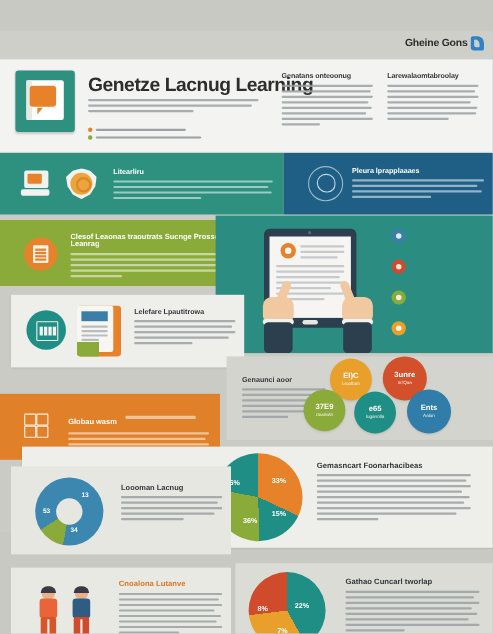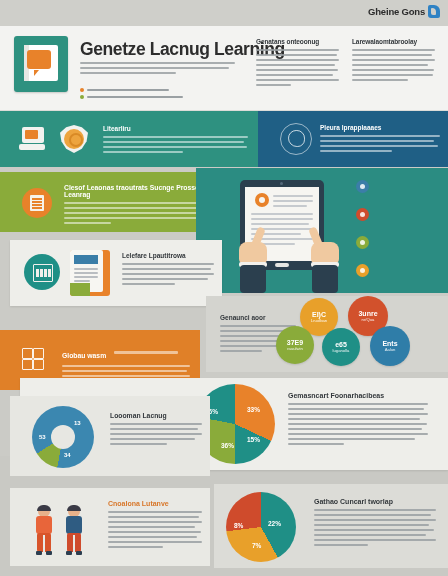--- a/index.html
+++ b/index.html
@@ -2,21 +2,21 @@
 <html><head>
 <meta charset="utf-8">
 <style>
   html,body{margin:0;padding:0;}
   body{
     width:448px;height:576px;overflow:hidden;
     background:#c9c9c4;
     font-family:"Liberation Sans", sans-serif;
     -webkit-font-smoothing:antialiased;
   }
-  .page{position:relative;width:448px;height:456px;background:#cbcbc6;}
+  .page{position:relative;width:448px;height:456px;background:#cbcbc6;margin-top:28px;}
 
   
   .tline{height:2.4px;border-radius:1px;background:#9aa0a3;opacity:.85;margin-bottom:2.6px;}
   .tline.lite{background:rgba(255,255,255,.62);}
   .hidetext{font-size:0;line-height:0;color:transparent;position:absolute;width:1px;height:1px;overflow:hidden;}
 
   
   .topbar{position:absolute;left:0;top:0;width:448px;height:26px;background:#cfcfca;}
   .logo{position:absolute;right:8px;top:5px;display:flex;align-items:center;gap:3px;}
   .logo-text{font-size:9.5px;font-weight:bold;color:#2b2b2b;letter-spacing:-.2px;}

